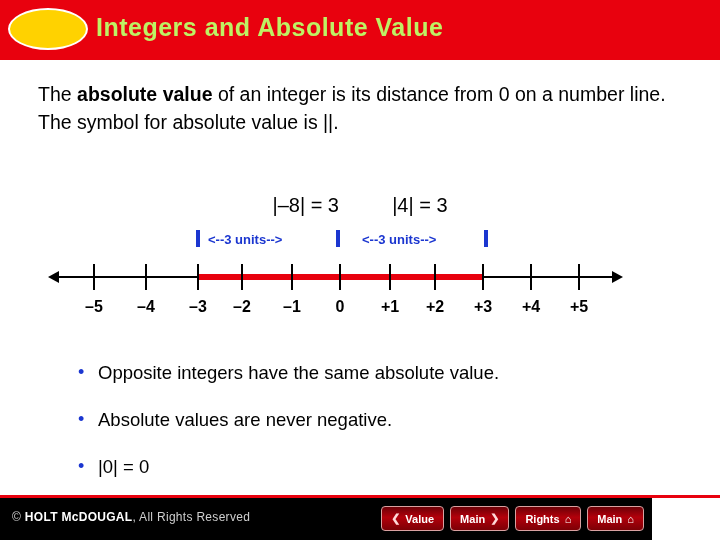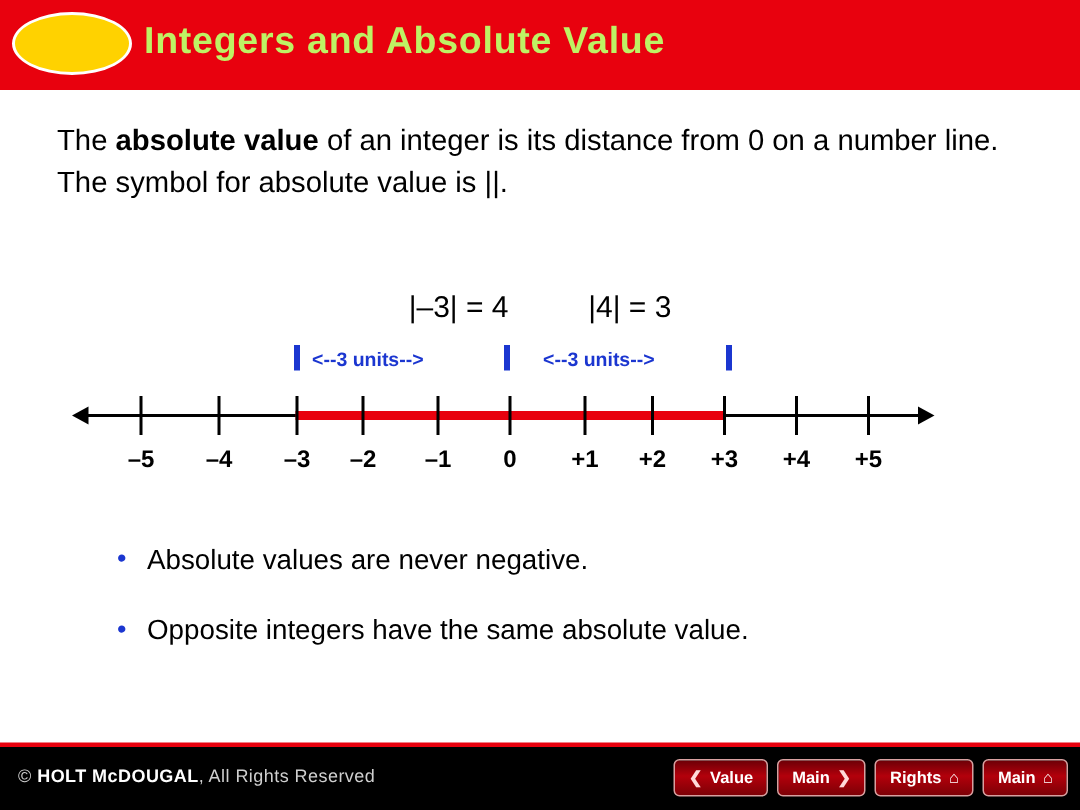--- a/index.html
+++ b/index.html
@@ -176,21 +176,21 @@
     top: -1px;
     color: #1b36d0;
     font-size: 18px;
   }
 
   
   .footer {
     position: absolute;
     left: 0;
     bottom: 0;
-    width: 720px;
+    width: 652px;
     height: 42px;
     background: #000000;
     text-align: right;
   }
   .footer-redline {
     position: absolute;
     left: 0;
     bottom: 42px;
     width: 720px;
     height: 3px;
@@ -246,21 +246,21 @@
 <div class="header">
   <div class="header-oval"></div>
   <div class="header-title">Integers and Absolute Value</div>
 </div>
 
 <div class="intro">
   <span>The </span><b>absolute value</b><span> of an integer is its distance from 0 on a number line. The symbol for absolute value is ||.</span>
 </div>
 
 <div class="expr-row">
-  <span class="expr">|–3| = 4</span>
+  <span class="expr">|–8| = 3</span>
   <span class="expr-gap"></span>
   <span class="expr">|4| = 3</span>
 </div>
 
 <div class="numline-wrap">
   <div class="units-row">
     <div class="unitbar" style="left:196px;"></div>
     <div class="unitlabel" style="left:208px; top:2px;">&lt;--3 units--&gt;</div>
     <div class="unitbar" style="left:336px;"></div>
     <div class="unitlabel" style="left:362px; top:2px;">&lt;--3 units--&gt;</div>
@@ -292,22 +292,23 @@
   <div class="tick-label" style="left:292px;">–1</div>
   <div class="tick-label" style="left:340px;">0</div>
   <div class="tick-label" style="left:390px;">+1</div>
   <div class="tick-label" style="left:435px;">+2</div>
   <div class="tick-label" style="left:483px;">+3</div>
   <div class="tick-label" style="left:531px;">+4</div>
   <div class="tick-label" style="left:579px;">+5</div>
 </div>
 
 <div class="bullets">
+  <div class="bullet">Opposite integers have the same absolute value.</div>
   <div class="bullet">Absolute values are never negative.</div>
-  <div class="bullet">Opposite integers have the same absolute value.</div>
+  <div class="bullet">|0| = 0</div>
 </div>
 
 <div class="footer-redline"></div>
 <div class="footer">
   <div class="footer-brand">
     <span>©</span>
     <b>HOLT McDOUGAL</b><span>, All Rights Reserved</span>
   </div>
   <div class="navbtns">
     <div class="navbtn">

